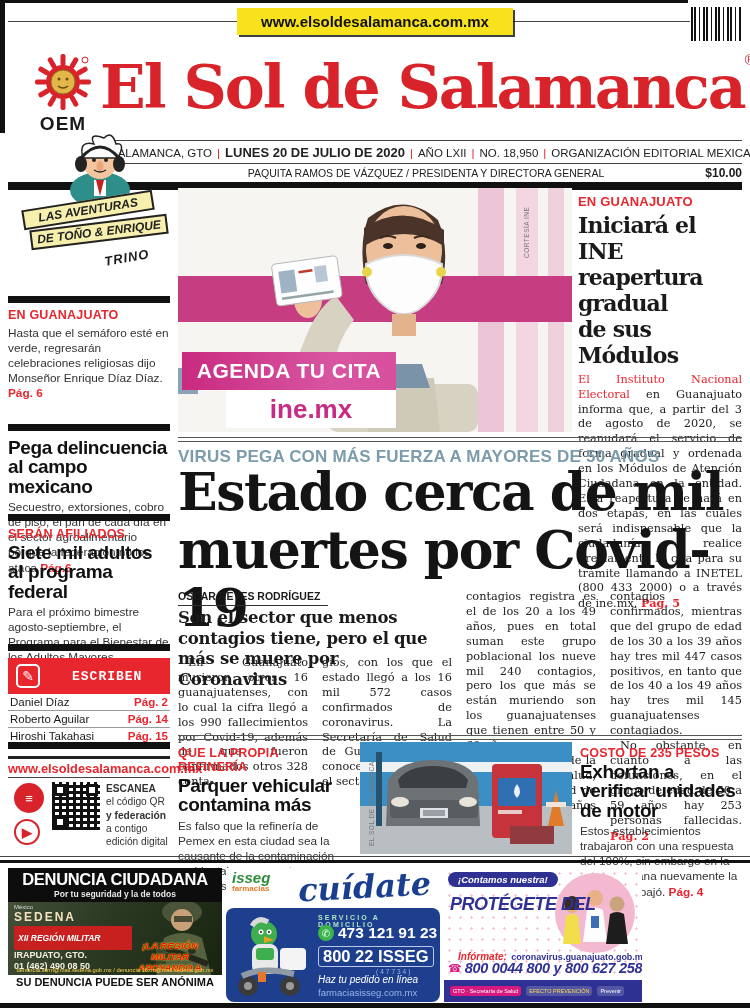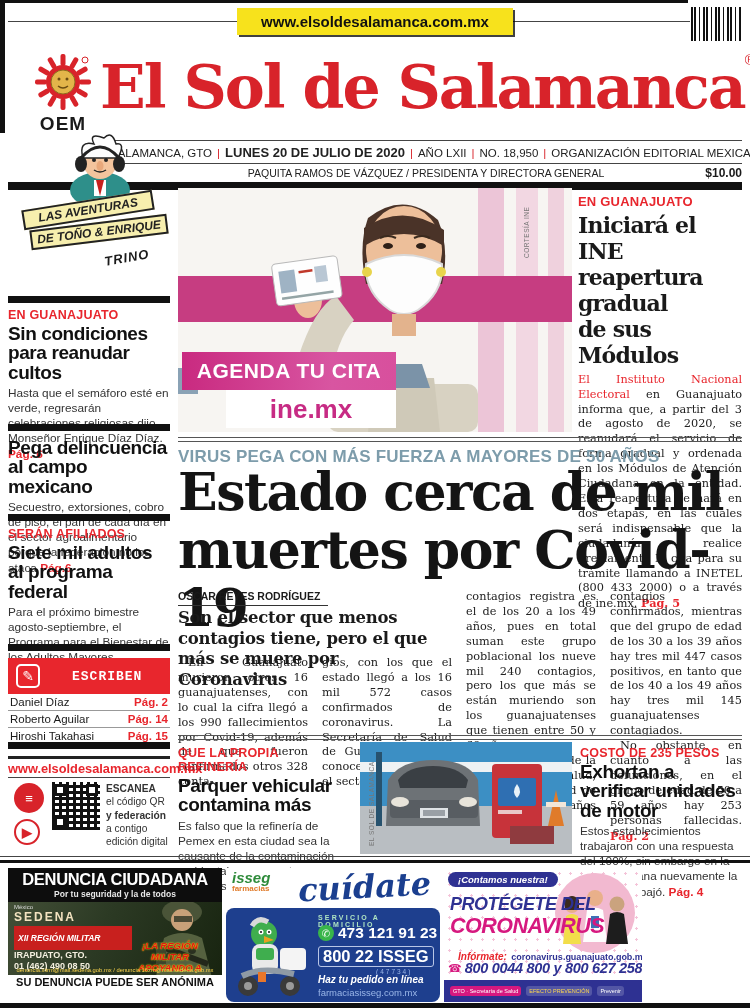--- a/index.html
+++ b/index.html
@@ -136,21 +136,20 @@
     </svg>
     <div class="ribbon" style="position:absolute;left:14px;top:72px;width:132px;transform:rotate(-9deg);">LAS AVENTURAS</div>
     <div class="ribbon" style="position:absolute;left:22px;top:94px;width:138px;transform:rotate(-7deg);">DE TOÑO &amp; ENRIQUE</div>
     <div style="position:absolute;left:96px;top:122px;font-style:italic;font-weight:bold;font-size:13px;transform:rotate(-10deg);letter-spacing:1px;">TRINO</div>
   </div>
 
   <div class="abs black-bar" style="left:8px;top:296px;width:162px;"></div>
 
   <div class="abs" style="left:8px;top:308px;width:162px;">
     <div class="kicker">EN GUANAJUATO</div>
-    <div class="rail-head">Sin condiciones para reanudar cultos</div>
     <div class="rail-body"><span>Hasta que el semáforo esté en verde, regresarán celebraciones religiosas dijo Monseñor Enrique Díaz Díaz. </span><span class="pageref">Pág. 6</span></div>
   </div>
 
   <div class="abs black-bar" style="left:8px;top:424px;width:162px;"></div>
 
   <div class="abs" style="left:8px;top:436px;width:162px;">
     <div class="rail-head">Pega delincuencia al campo mexicano</div>
     <div class="rail-body"><span>Secuestro, extorsiones, cobro de piso, el pan de cada día en el sector agroalimentario porque la federación no los ataca </span><span class="pageref">Pág.6</span></div>
   </div>
 
@@ -399,21 +398,21 @@
         <path d="M14,64 Q34,54 66,62" stroke="#8f9aa5" stroke-width="6" fill="none"></path>
         <rect x="30" y="60" width="8" height="10" fill="#e8762a"></rect>
       </svg>
       <div style="position:absolute;left:92px;top:6px;color:#aee3c2;font-size:7px;letter-spacing:2.2px;font-weight:bold;">SERVICIO A DOMICILIO</div>
       <div style="position:absolute;left:92px;top:16px;display:flex;align-items:center;gap:4px;">
         <span class="wa-circle">✆</span>
         <span style="color:#fff;font-weight:bold;font-size:15.5px;">473 121 91 23</span>
       </div>
       <div style="position:absolute;left:92px;top:38px;color:#fff;font-weight:bold;font-size:16.5px;border:1.5px solid #b9c6e6;border-radius:3px;padding:0 4px;display:inline-block;">800 22 ISSEG</div>
       <div style="position:absolute;left:150px;top:60px;color:#9ab6e8;font-size:6.5px;letter-spacing:2px;">(47734)</div>
-      <div style="position:absolute;left:92px;top:66px;color:#fff;font-style:italic;font-weight:bold;font-size:10px;">Haz tu pedido en línea</div>
+      <div style="position:absolute;left:92px;top:66px;color:#fff;font-style:italic;font-weight:normal;font-size:10px;">Haz tu pedido en línea</div>
       <div style="position:absolute;left:92px;top:79px;color:#9ab6e8;font-size:9.5px;">farmaciasisseg.com.mx</div>
     </div>
   </div>
 
   <div class="adbox corona-dots" style="left:444px;top:868px;width:198px;height:134px;">
     <div style="position:absolute;left:4px;top:4px;background:#2e3192;color:#fff;font-weight:bold;font-style:italic;font-size:9.5px;border-radius:9px;padding:2px 10px;">¡Contamos nuestra!</div>
     <svg class="abs" style="right:6px;top:4px;" width="82" height="82" viewBox="0 0 82 82">
       <circle cx="41" cy="41" r="40" fill="#f2b9d0"></circle>
 
       <circle cx="41" cy="26" r="8" fill="#e9b08a"></circle>
@@ -421,21 +420,20 @@
       <rect x="37" y="44" width="8" height="12" fill="#3d6fb5"></rect>
 
       <circle cx="18" cy="34" r="7" fill="#e9b08a"></circle>
       <path d="M9,72 L12,44 Q18,40 24,44 L27,72 Z" fill="#f2de4a"></path>
       <path d="M11,28 Q18,20 25,28 L25,38 L11,38 Z" fill="#3a2a1e"></path>
 
       <circle cx="63" cy="32" r="7.5" fill="#caa37e"></circle>
       <path d="M52,72 L56,42 Q63,38 70,42 L74,72 Z" fill="#1d1d1d"></path>
     </svg>
     <div style="position:absolute;left:6px;top:26px;font-weight:bold;font-style:italic;font-size:18px;color:#2e3192;letter-spacing:-0.5px;">PROTÉGETE DEL</div>
-    <div style="position:absolute;left:6px;top:46px;font-weight:bold;font-style:italic;font-size:21.5px;color:#d6187f;letter-spacing:-0.5px;">CORONAVIRUS</div>
     <div style="position:absolute;left:14px;top:78px;white-space:nowrap;">
       <span style="color:#e8262d;font-weight:bold;font-style:italic;font-size:10px;">Infórmate:</span>
       <span style="color:#2e3192;font-weight:bold;font-size:9px;">coronavirus.guanajuato.gob.mx</span>
     </div>
     <div style="position:absolute;left:4px;top:92px;display:flex;align-items:center;gap:3px;white-space:nowrap;">
       <span style="color:#d6187f;font-size:11px;">☎</span>
       <span style="color:#2e3192;font-weight:bold;font-size:14.5px;font-style:italic;letter-spacing:-0.3px;">800 0044 800 y 800 627 2583</span>
     </div>
     <div style="position:absolute;left:0;bottom:0;width:100%;height:22px;background:#2e3192;display:flex;align-items:center;gap:5px;padding:0 6px;">
       <span class="logo-chip" style="background:#d6187f;">GTO · Secretaría de Salud</span>

